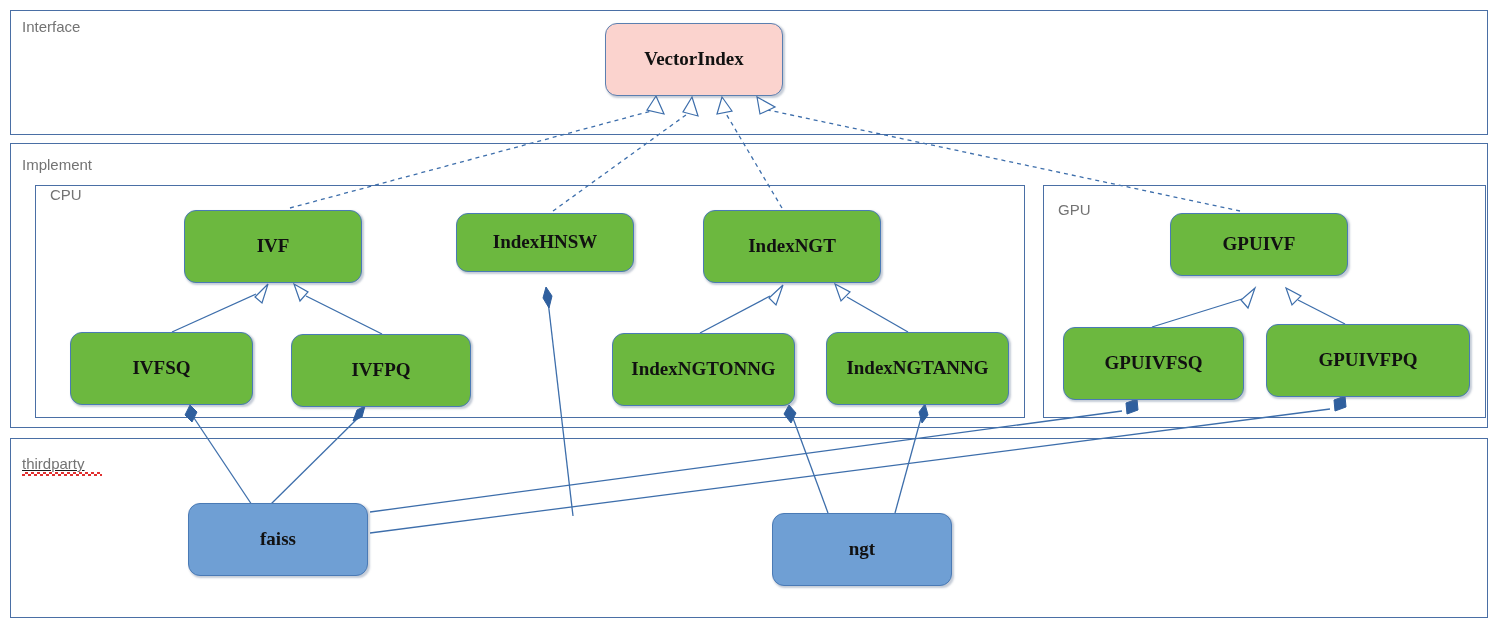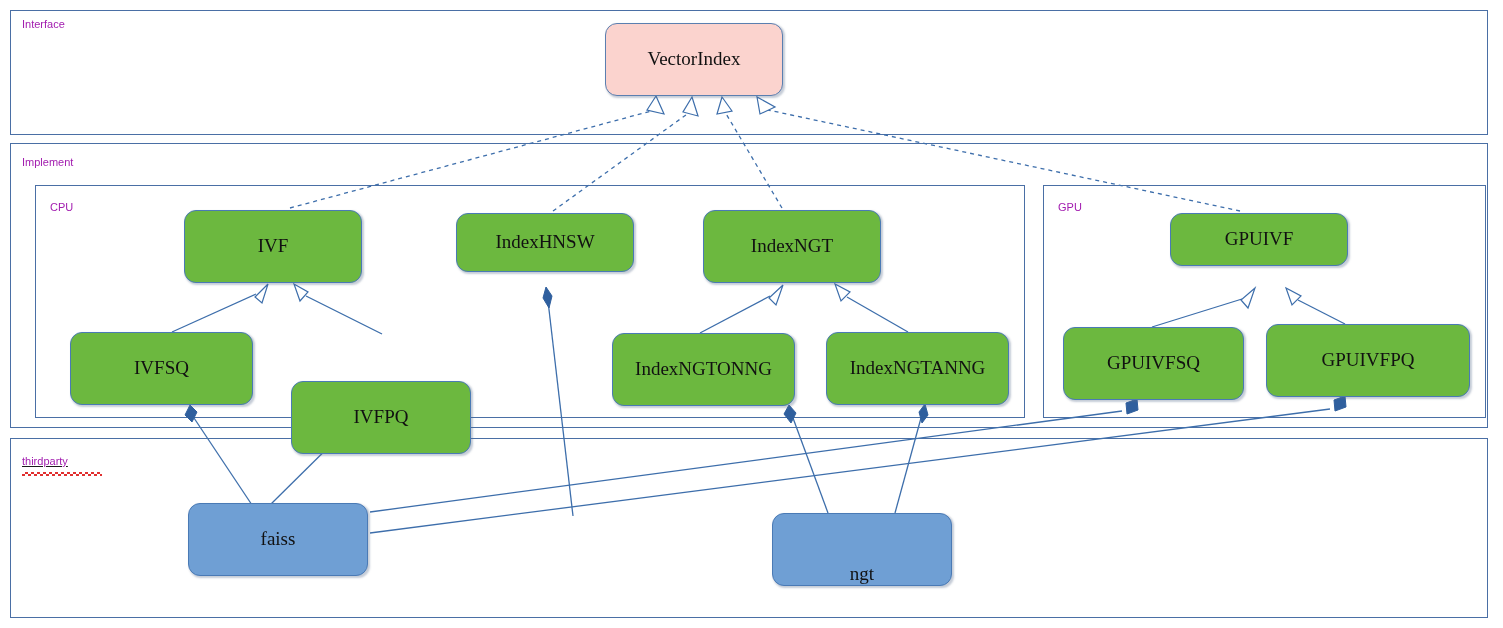--- a/index.html
+++ b/index.html
@@ -1,29 +1,29 @@
 <!DOCTYPE html>
 <html><head>
 <meta charset="utf-8">
 <style>
   html,body{margin:0;padding:0;background:#ffffff;}
   body{font-family:"Liberation Sans",sans-serif;}
   #canvas{position:relative;width:1503px;height:628px;background:#ffffff;overflow:hidden;}
   .group-box{position:absolute;border:1.4px solid #4a6fa5;background:transparent;box-sizing:border-box;}
-  .group-label{position:absolute;font-family:"Liberation Sans",sans-serif;font-size:11px;color:#a21caf;white-space:nowrap;}
+  .group-label{position:absolute;font-family:"Liberation Sans",sans-serif;font-size:15px;color:#737373;white-space:nowrap;}
   .group-label.spell{ text-decoration:underline; text-decoration-color:#1a1a1a; }
   .squiggle{position:absolute;height:4px;background-image:
      radial-gradient(circle at 1.5px 3px, #e03030 1.2px, transparent 1.4px),
      radial-gradient(circle at 4.5px 1px, #e03030 1.2px, transparent 1.4px);
      background-size:6px 4px;background-repeat:repeat-x;}
   .node{position:absolute;box-sizing:border-box;border-radius:12px;
         display:flex;align-items:center;justify-content:center;
         font-family:"Liberation Serif",serif;font-size:19px;color:#111111;
         border:1.3px solid #4a7ab5;text-align:center;line-height:1.1;
-        box-shadow:1.5px 1.5px 2px rgba(90,110,140,0.35);}
+        box-shadow:1.5px 1.5px 2px rgba(90,110,140,0.35);font-weight:bold;}
   .node.green{background:#6CB83F;}
   .node.pink{background:#FBD3CE;border-color:#5b7fb0;}
   .node.blue{background:#6F9FD4;}
   svg.edges{position:absolute;left:0;top:0;width:1503px;height:628px;pointer-events:none;overflow:visible;}
   .edge-line{stroke:#3d6eab;fill:none;}
   .edge-solid{stroke-width:1.3;}
   .edge-dashed{stroke-width:1.3;stroke-dasharray:4 4;}
   .tri-open{fill:#ffffff;stroke:#3d6eab;stroke-width:1.2;}
   .diamond-filled{fill:#2f5f9e;stroke:#2f5f9e;stroke-width:1;}
 </style>
@@ -32,21 +32,21 @@
 
 <div id="canvas">
 
   <div class="group-box" style="left:10px;top:10px;width:1478px;height:125px;"></div>
   <div class="group-label" style="left:22px;top:18px;">Interface</div>
 
   <div class="group-box" style="left:10px;top:143px;width:1478px;height:285px;"></div>
   <div class="group-label" style="left:22px;top:156px;">Implement</div>
 
   <div class="group-box" style="left:35px;top:185px;width:990px;height:233px;"></div>
-  <div class="group-label" style="left:50px;top:201px;">CPU</div>
+  <div class="group-label" style="left:50px;top:186px;">CPU</div>
 
   <div class="group-box" style="left:1043px;top:185px;width:443px;height:233px;"></div>
   <div class="group-label" style="left:1058px;top:201px;">GPU</div>
 
   <div class="group-box" style="left:10px;top:438px;width:1478px;height:180px;"></div>
   <div class="group-label spell" style="left:22px;top:455px;">thirdparty</div>
   <div class="squiggle" style="left:22px;top:472px;width:80px;"></div>
 
   <svg class="edges" viewBox="0 0 1503 628">
 
@@ -128,43 +128,43 @@
 
   <div class="node green" style="left:184px;top:210px;width:178px;height:73px;">
     <span>IVF</span>
   </div>
   <div class="node green" style="left:456px;top:213px;width:178px;height:59px;">
     <span>IndexHNSW</span>
   </div>
   <div class="node green" style="left:703px;top:210px;width:178px;height:73px;">
     <span>IndexNGT</span>
   </div>
-  <div class="node green" style="left:1170px;top:213px;width:178px;height:53px;">
+  <div class="node green" style="left:1170px;top:213px;width:178px;height:63px;">
     <span>GPUIVF</span>
   </div>
 
   <div class="node green" style="left:70px;top:332px;width:183px;height:73px;">
     <span>IVFSQ</span>
   </div>
-  <div class="node green" style="left:291px;top:334px;width:180px;height:73px;margin-top:47px;">
+  <div class="node green" style="left:291px;top:334px;width:180px;height:73px;">
     <span>IVFPQ</span>
   </div>
   <div class="node green" style="left:612px;top:333px;width:183px;height:73px;">
     <span>IndexNGTONNG</span>
   </div>
   <div class="node green" style="left:1063px;top:327px;width:181px;height:73px;">
     <span>GPUIVFSQ</span>
   </div>
   <div class="node green" style="left:826px;top:332px;width:183px;height:73px;">
     <span>IndexNGTANNG</span>
   </div>
   <div class="node green" style="left:1266px;top:324px;width:204px;height:73px;">
     <span>GPUIVFPQ</span>
   </div>
 
   <div class="node blue" style="left:188px;top:503px;width:180px;height:73px;">
     <span>faiss</span>
   </div>
-  <div class="node blue" style="left:772px;top:513px;width:180px;height:73px;align-items:flex-end;">
+  <div class="node blue" style="left:772px;top:513px;width:180px;height:73px;">
     <span>ngt</span>
   </div>
 
 </div>
 
 </body></html>

